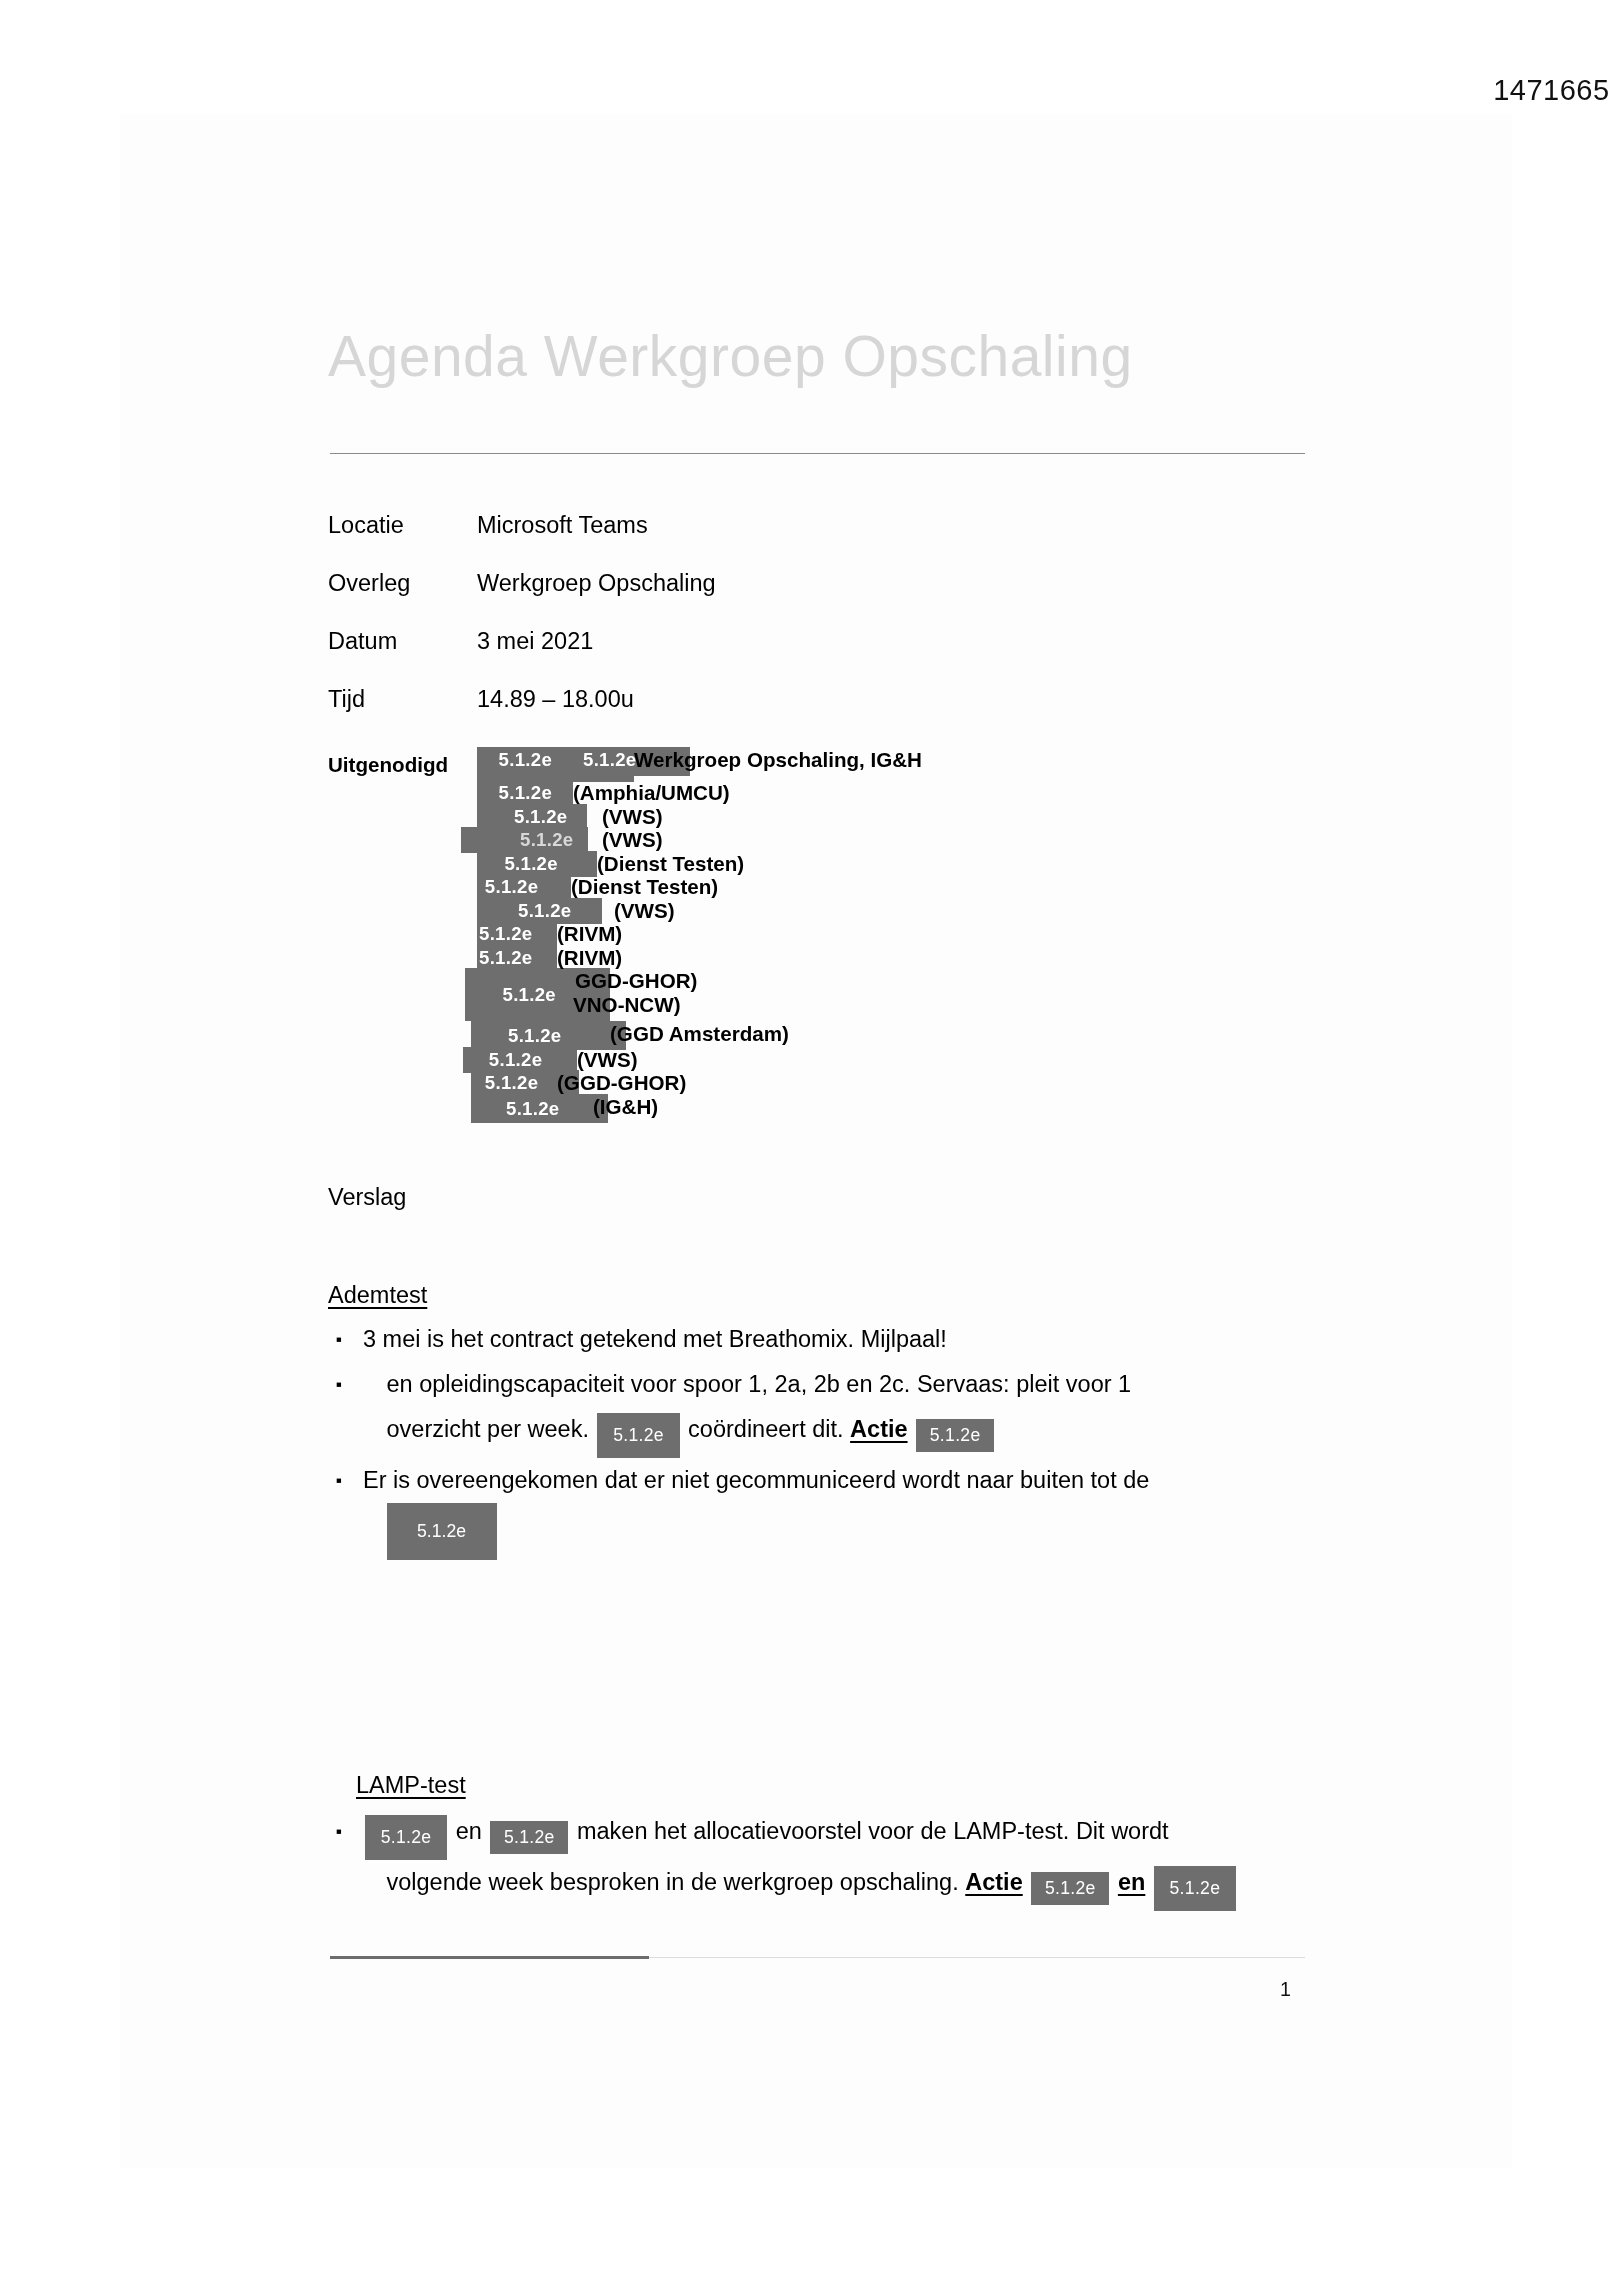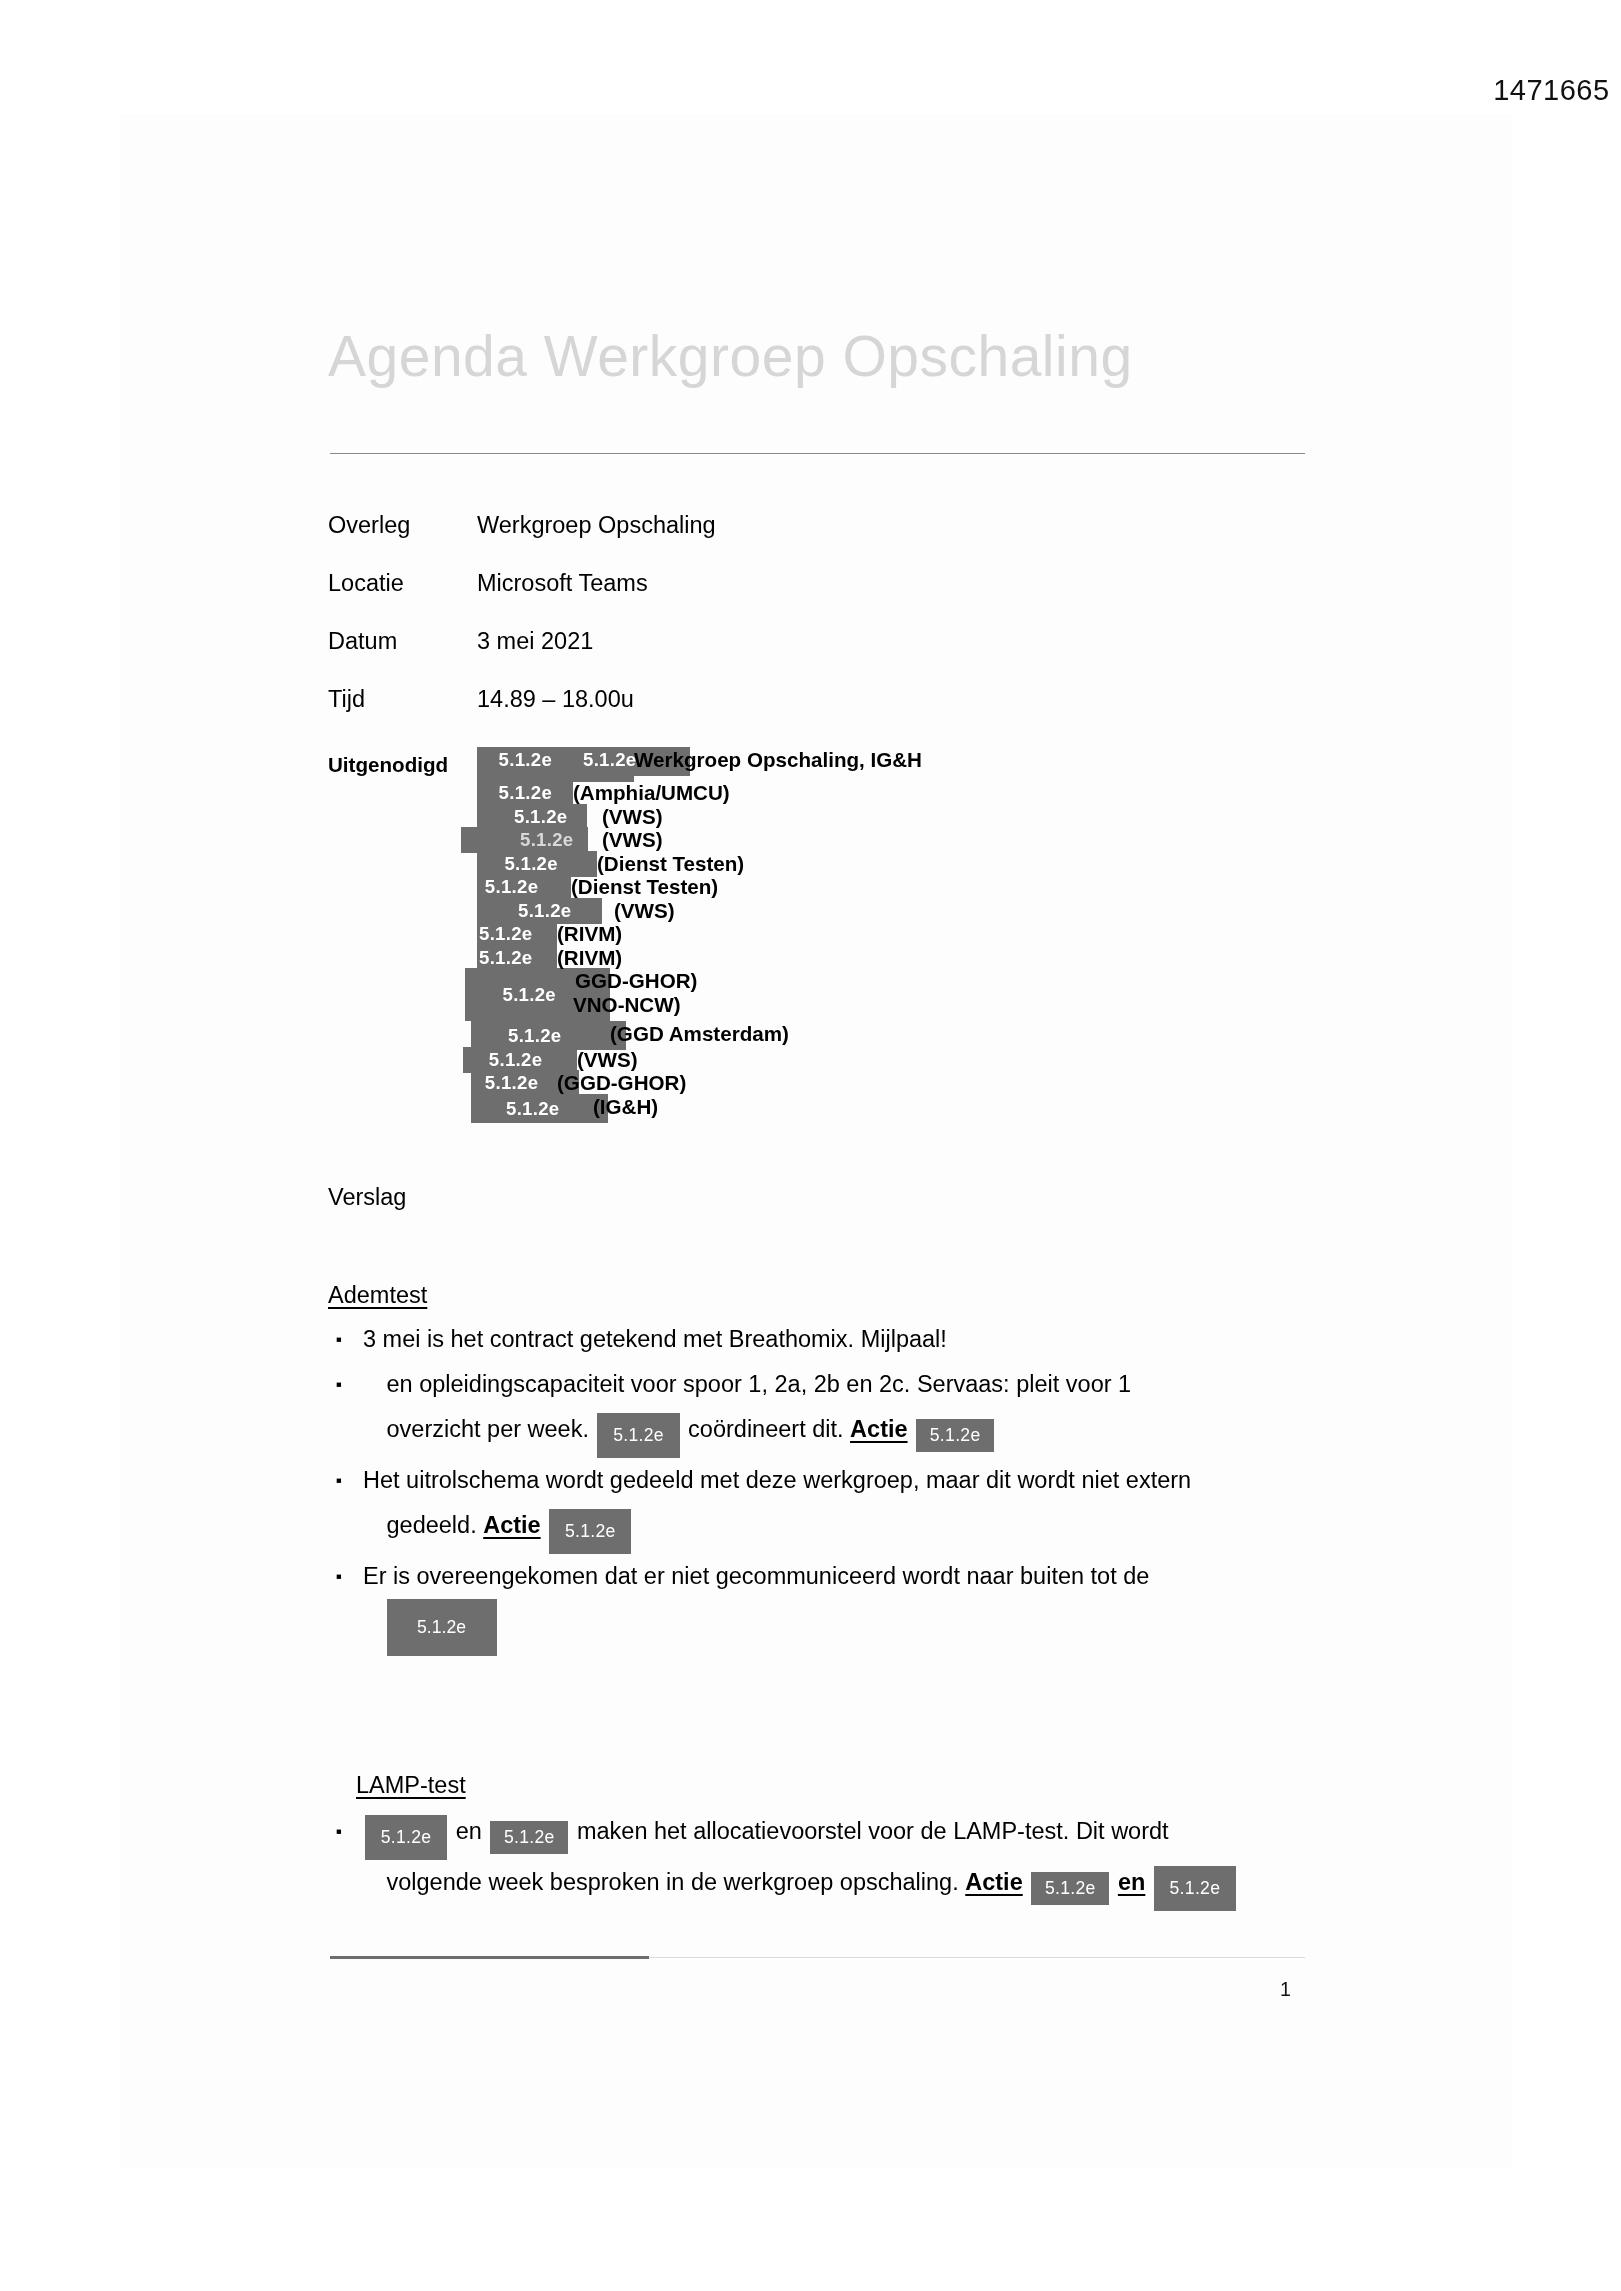--- a/index.html
+++ b/index.html
@@ -229,26 +229,26 @@
 
 <div class="page">
 
   <div class="doc-number">1471665</div>
 
   <div class="title">Agenda Werkgroep Opschaling</div>
   <div class="title-rule"></div>
 
   <div class="meta">
     <div class="meta-row">
+      <div class="meta-label">Locatie</div>
+      <div class="meta-value">Microsoft Teams</div>
+    </div>
+    <div class="meta-row">
       <div class="meta-label">Overleg</div>
       <div class="meta-value">Werkgroep Opschaling</div>
-    </div>
-    <div class="meta-row">
-      <div class="meta-label">Locatie</div>
-      <div class="meta-value">Microsoft Teams</div>
     </div>
     <div class="meta-row">
       <div class="meta-label">Datum</div>
       <div class="meta-value">3 mei 2021</div>
     </div>
     <div class="meta-row">
       <div class="meta-label">Tijd</div>
       <div class="meta-value">14.89 – 18.00u</div>
     </div>
   </div>
@@ -322,28 +322,20 @@
       <span class="cont">en opleidingscapaciteit voor spoor 1, 2a, 2b en 2c. Servaas: pleit voor 1</span>
       <span class="cont">
         <span>overzicht per week.</span>
         <span class="inline-red tall">5.1.2e</span>
         <span>coördineert dit.</span>
         <span class="actie">Actie</span>
         <span class="inline-red">5.1.2e</span>
       </span>
     </div>
 
-    <div class="bullet">
-      <span>Het uitrolschema wordt gedeeld met deze werkgroep, maar dit wordt niet extern</span>
-      <span class="cont">
-        <span>gedeeld.</span>
-        <span class="actie">Actie</span>
-        <span class="inline-red tall">5.1.2e</span>
-      </span>
-    </div>
 
     <div class="bullet">
       <span>Er is overeengekomen dat er niet gecommuniceerd wordt naar buiten tot de</span>
       <span class="big-red">5.1.2e</span>
     </div>
 
   </div>
 
   <div class="sub-heading" style="left:312px; top:1772px;margin-left:28px;">LAMP-test</div>
 

